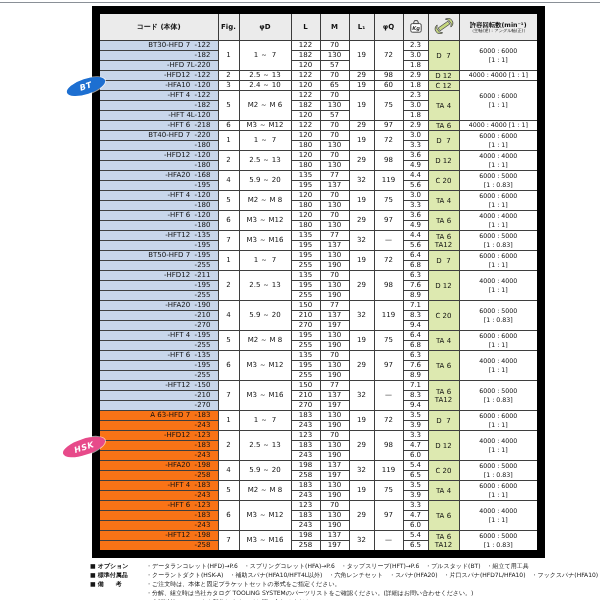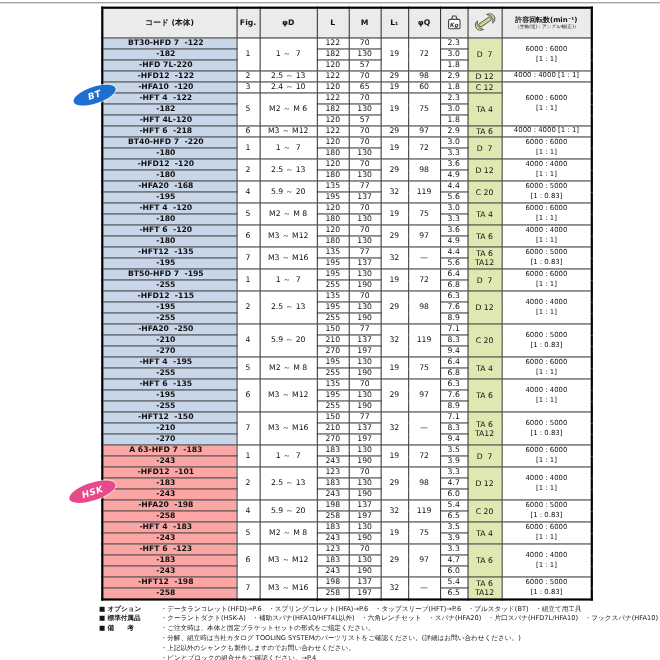--- a/index.html
+++ b/index.html
@@ -5,40 +5,40 @@
   html,body { margin:0; padding:0; }
   body {
     width:600px; height:600px; background:#ffffff; position:relative; overflow:hidden;
     font-family:"DejaVu Sans",sans-serif; color:#111;
   }
   .topline { position:absolute; top:2px; left:0; width:600px; height:1px; background:#8a9097; }
 
   table.spec {
     border-collapse:collapse; table-layout:fixed;
     margin:6px 0 0 92px; width:445px;
-    border:2px solid #000000;
+    border:8px solid #000000;
     padding-left:28px;
   }
   th {
     border:1px solid #3a3a3a; background:#ebebeb;
     font-size:7px; font-weight:bold; padding:0; height:26px; line-height:8px;
     vertical-align:middle; text-align:center;
   }
   th .rpm1 { font-size:6.3px; font-weight:bold; line-height:7px; }
   th .rpm2 { font-size:4.6px; font-weight:normal; line-height:6px; transform:scale(0.92); }
   td {
     border:1px solid #3f3f3f; font-size:7px; text-align:center;
     padding:0; height:9px; line-height:9px; vertical-align:middle;
     white-space:pre; color:#101010;
   }
-  td.c0 { padding-right:7px; font-weight:bold; }
+  td.c0 { text-align:right; padding-right:7px; font-weight:normal; }
   td.c8 { line-height:8px;margin-left:44px; }
   td.c9 { font-size:6.3px; line-height:8.5px; }
   .bl { background:#c8d6ea; }
-  .pk { background:#fca5a5; }
+  .pk { background:#f97316; }
   .gr { background:#dde9b0; }
 
   .badge {
     position:absolute; color:#fff; font-weight:bold; font-style:italic;
     border-radius:50%; display:flex; align-items:center; justify-content:center;
     transform:rotate(-18deg); font-size:8px; letter-spacing:0.5px; z-index:5;
     box-shadow:0 0 0 1px rgba(255,255,255,0.6);
   }
   #bt-badge  { left:66px; top:79px;  width:40px; height:15px; background:#1d6fd1; }
   #hsk-badge { left:62px; top:439px; width:44px; height:16px; background:#e74a8a; }
@@ -318,21 +318,21 @@
         <td rowspan="2" class="c9">6000 : 6000
 [1 : 1]</td>
       </tr>
       <tr>
         <td class="c0 bl">-255</td>
         <td class="c3">255</td>
         <td class="c4">190</td>
         <td class="c7">6.8</td>
       </tr>
       <tr>
-        <td class="c0 bl">-HFD12  -115</td>
+        <td class="c0 bl">-HFD12  -211</td>
         <td rowspan="3" class="c1">2</td>
         <td rowspan="3" class="c2">2.5 ～ 13</td>
         <td class="c3">135</td>
         <td class="c4">70</td>
         <td rowspan="3" class="c5">29</td>
         <td rowspan="3" class="c6">98</td>
         <td class="c7">6.3</td>
         <td rowspan="3" class="c8 gr">D 12</td>
         <td rowspan="3" class="c9">4000 : 4000
 [1 : 1]</td>
@@ -343,21 +343,21 @@
         <td class="c4">130</td>
         <td class="c7">7.6</td>
       </tr>
       <tr>
         <td class="c0 bl">-255</td>
         <td class="c3">255</td>
         <td class="c4">190</td>
         <td class="c7">8.9</td>
       </tr>
       <tr>
-        <td class="c0 bl">-HFA20  -250</td>
+        <td class="c0 bl">-HFA20  -190</td>
         <td rowspan="3" class="c1">4</td>
         <td rowspan="3" class="c2">5.9 ～ 20</td>
         <td class="c3">150</td>
         <td class="c4">77</td>
         <td rowspan="3" class="c5">32</td>
         <td rowspan="3" class="c6">119</td>
         <td class="c7">7.1</td>
         <td rowspan="3" class="c8 gr">C 20</td>
         <td rowspan="3" class="c9">6000 : 5000
 [1 : 0.83]</td>
@@ -457,21 +457,21 @@
         <td rowspan="2" class="c9">6000 : 6000
 [1 : 1]</td>
       </tr>
       <tr>
         <td class="c0 pk">-243</td>
         <td class="c3">243</td>
         <td class="c4">190</td>
         <td class="c7">3.9</td>
       </tr>
       <tr>
-        <td class="c0 pk">-HFD12  -101</td>
+        <td class="c0 pk">-HFD12  -123</td>
         <td rowspan="3" class="c1">2</td>
         <td rowspan="3" class="c2">2.5 ～ 13</td>
         <td class="c3">123</td>
         <td class="c4">70</td>
         <td rowspan="3" class="c5">29</td>
         <td rowspan="3" class="c6">98</td>
         <td class="c7">3.3</td>
         <td rowspan="3" class="c8 gr">D 12</td>
         <td rowspan="3" class="c9">4000 : 4000
 [1 : 1]</td>

